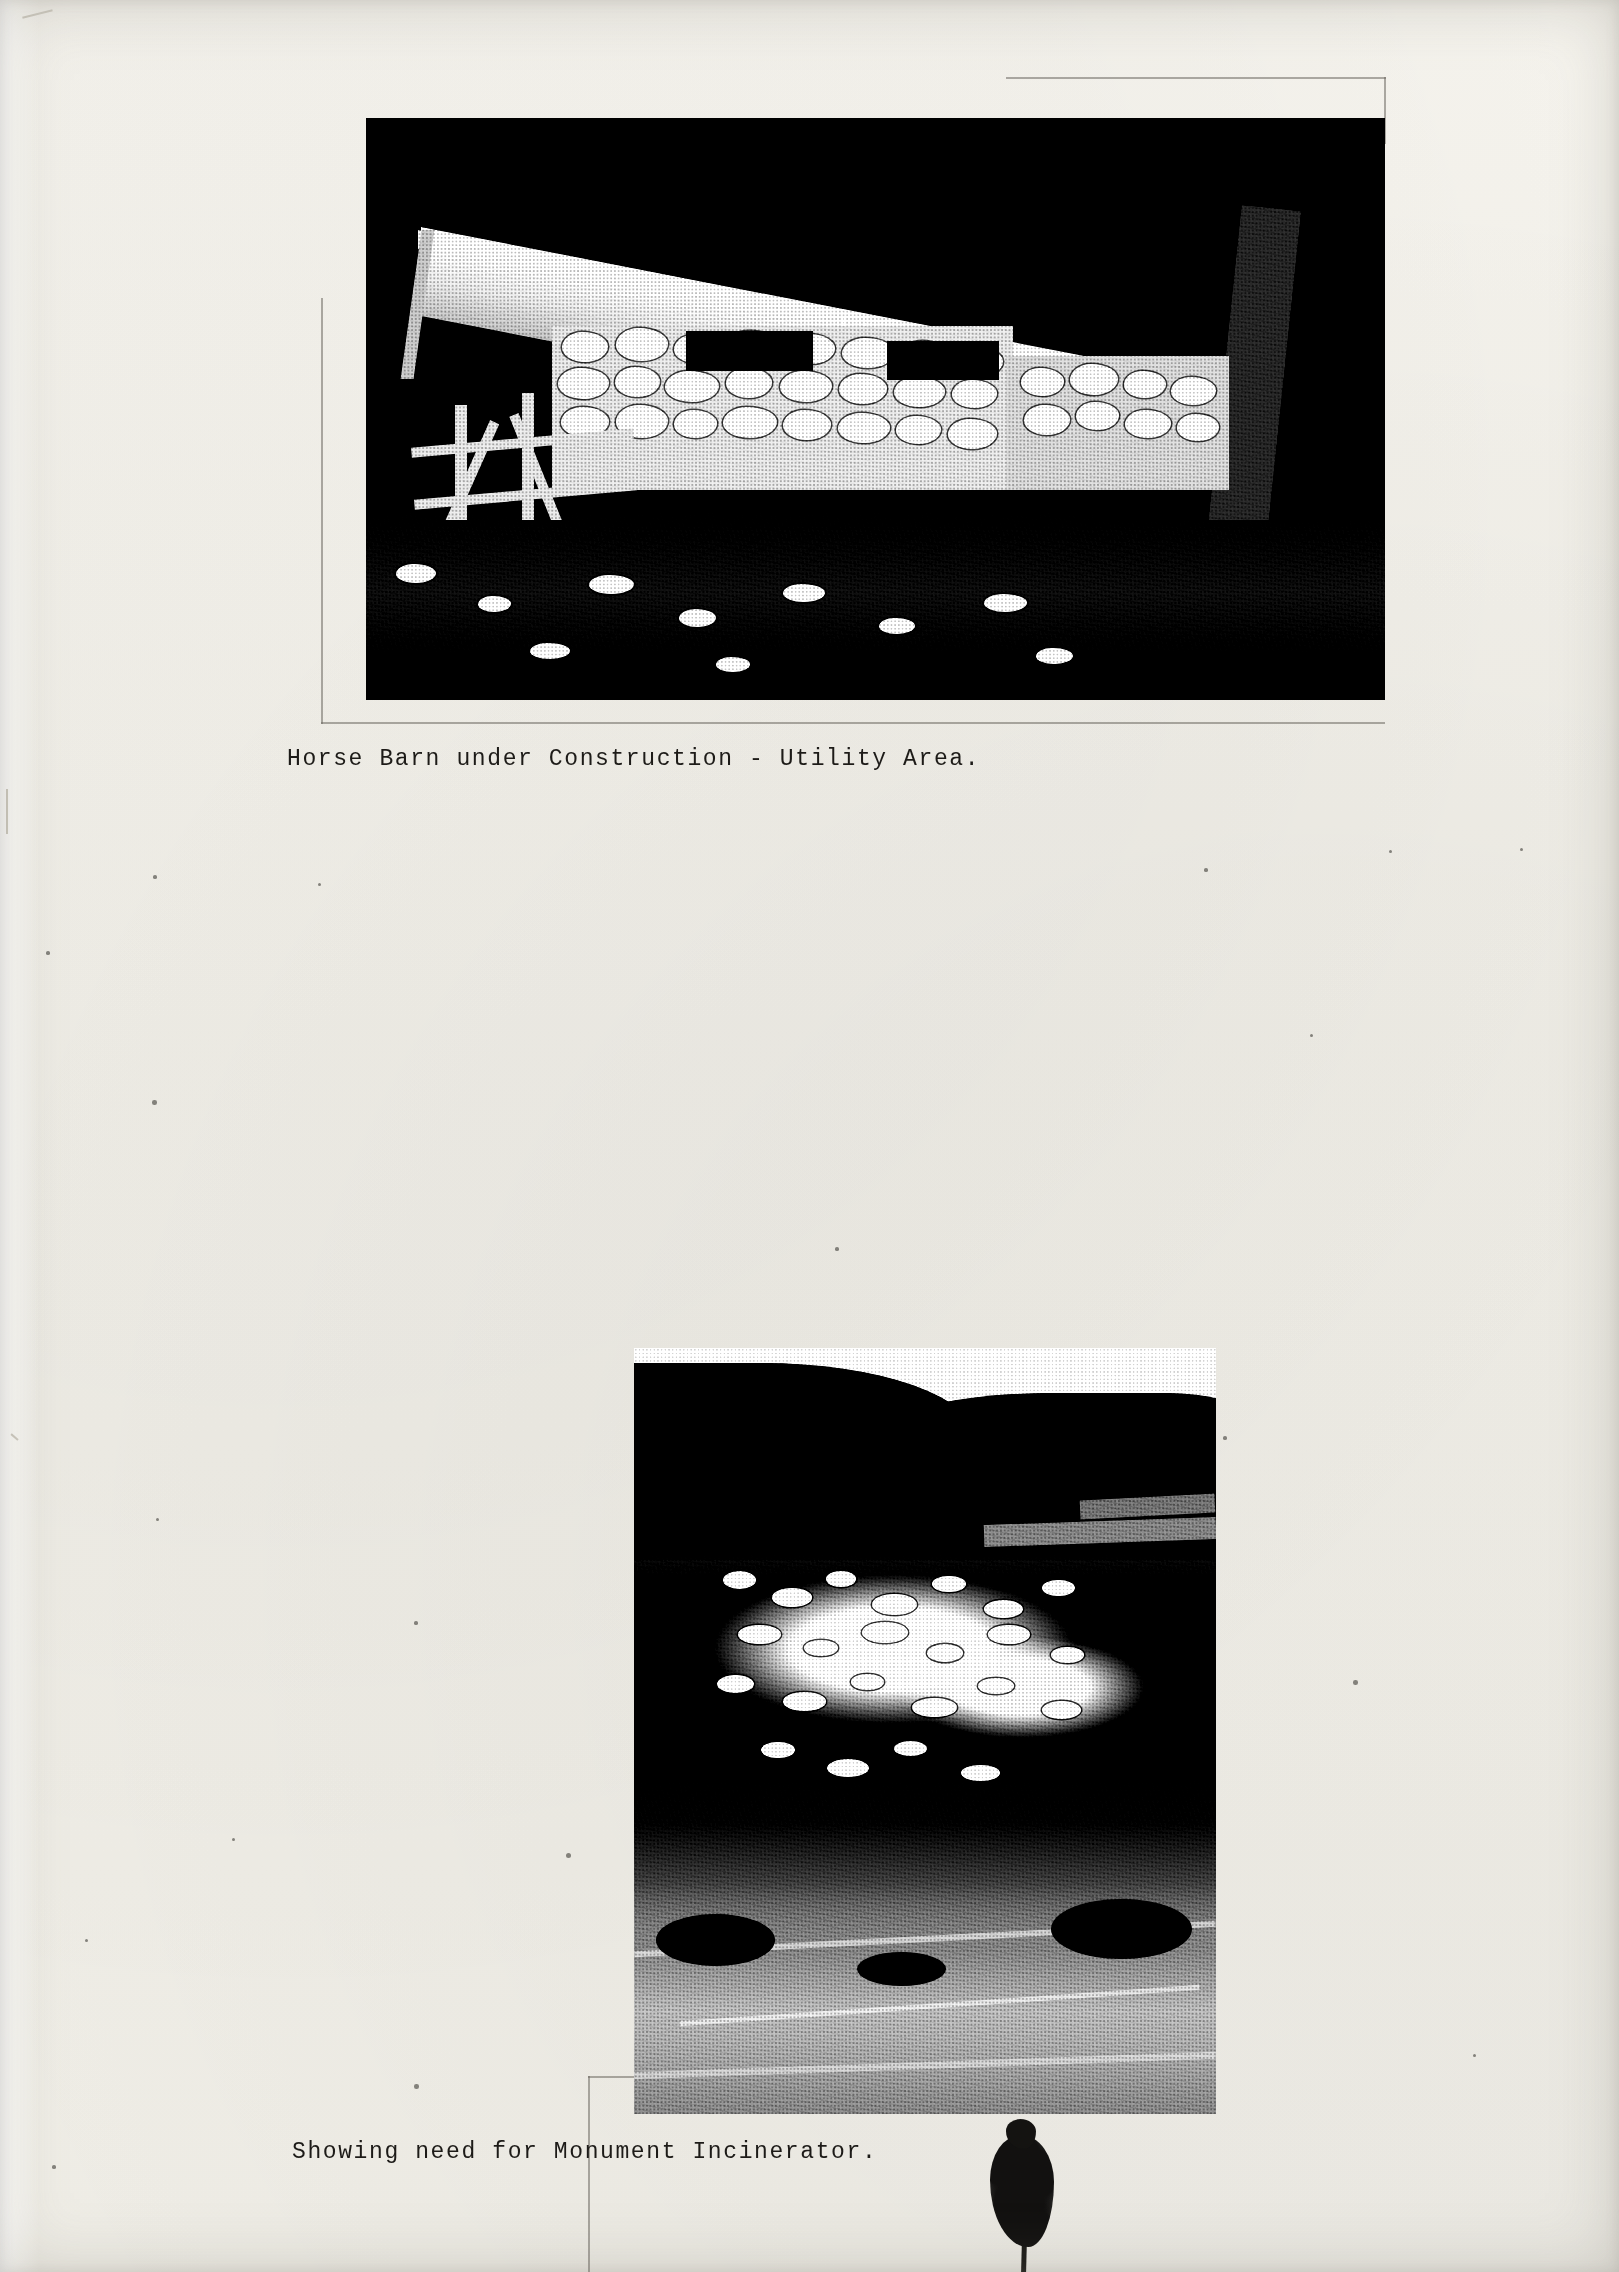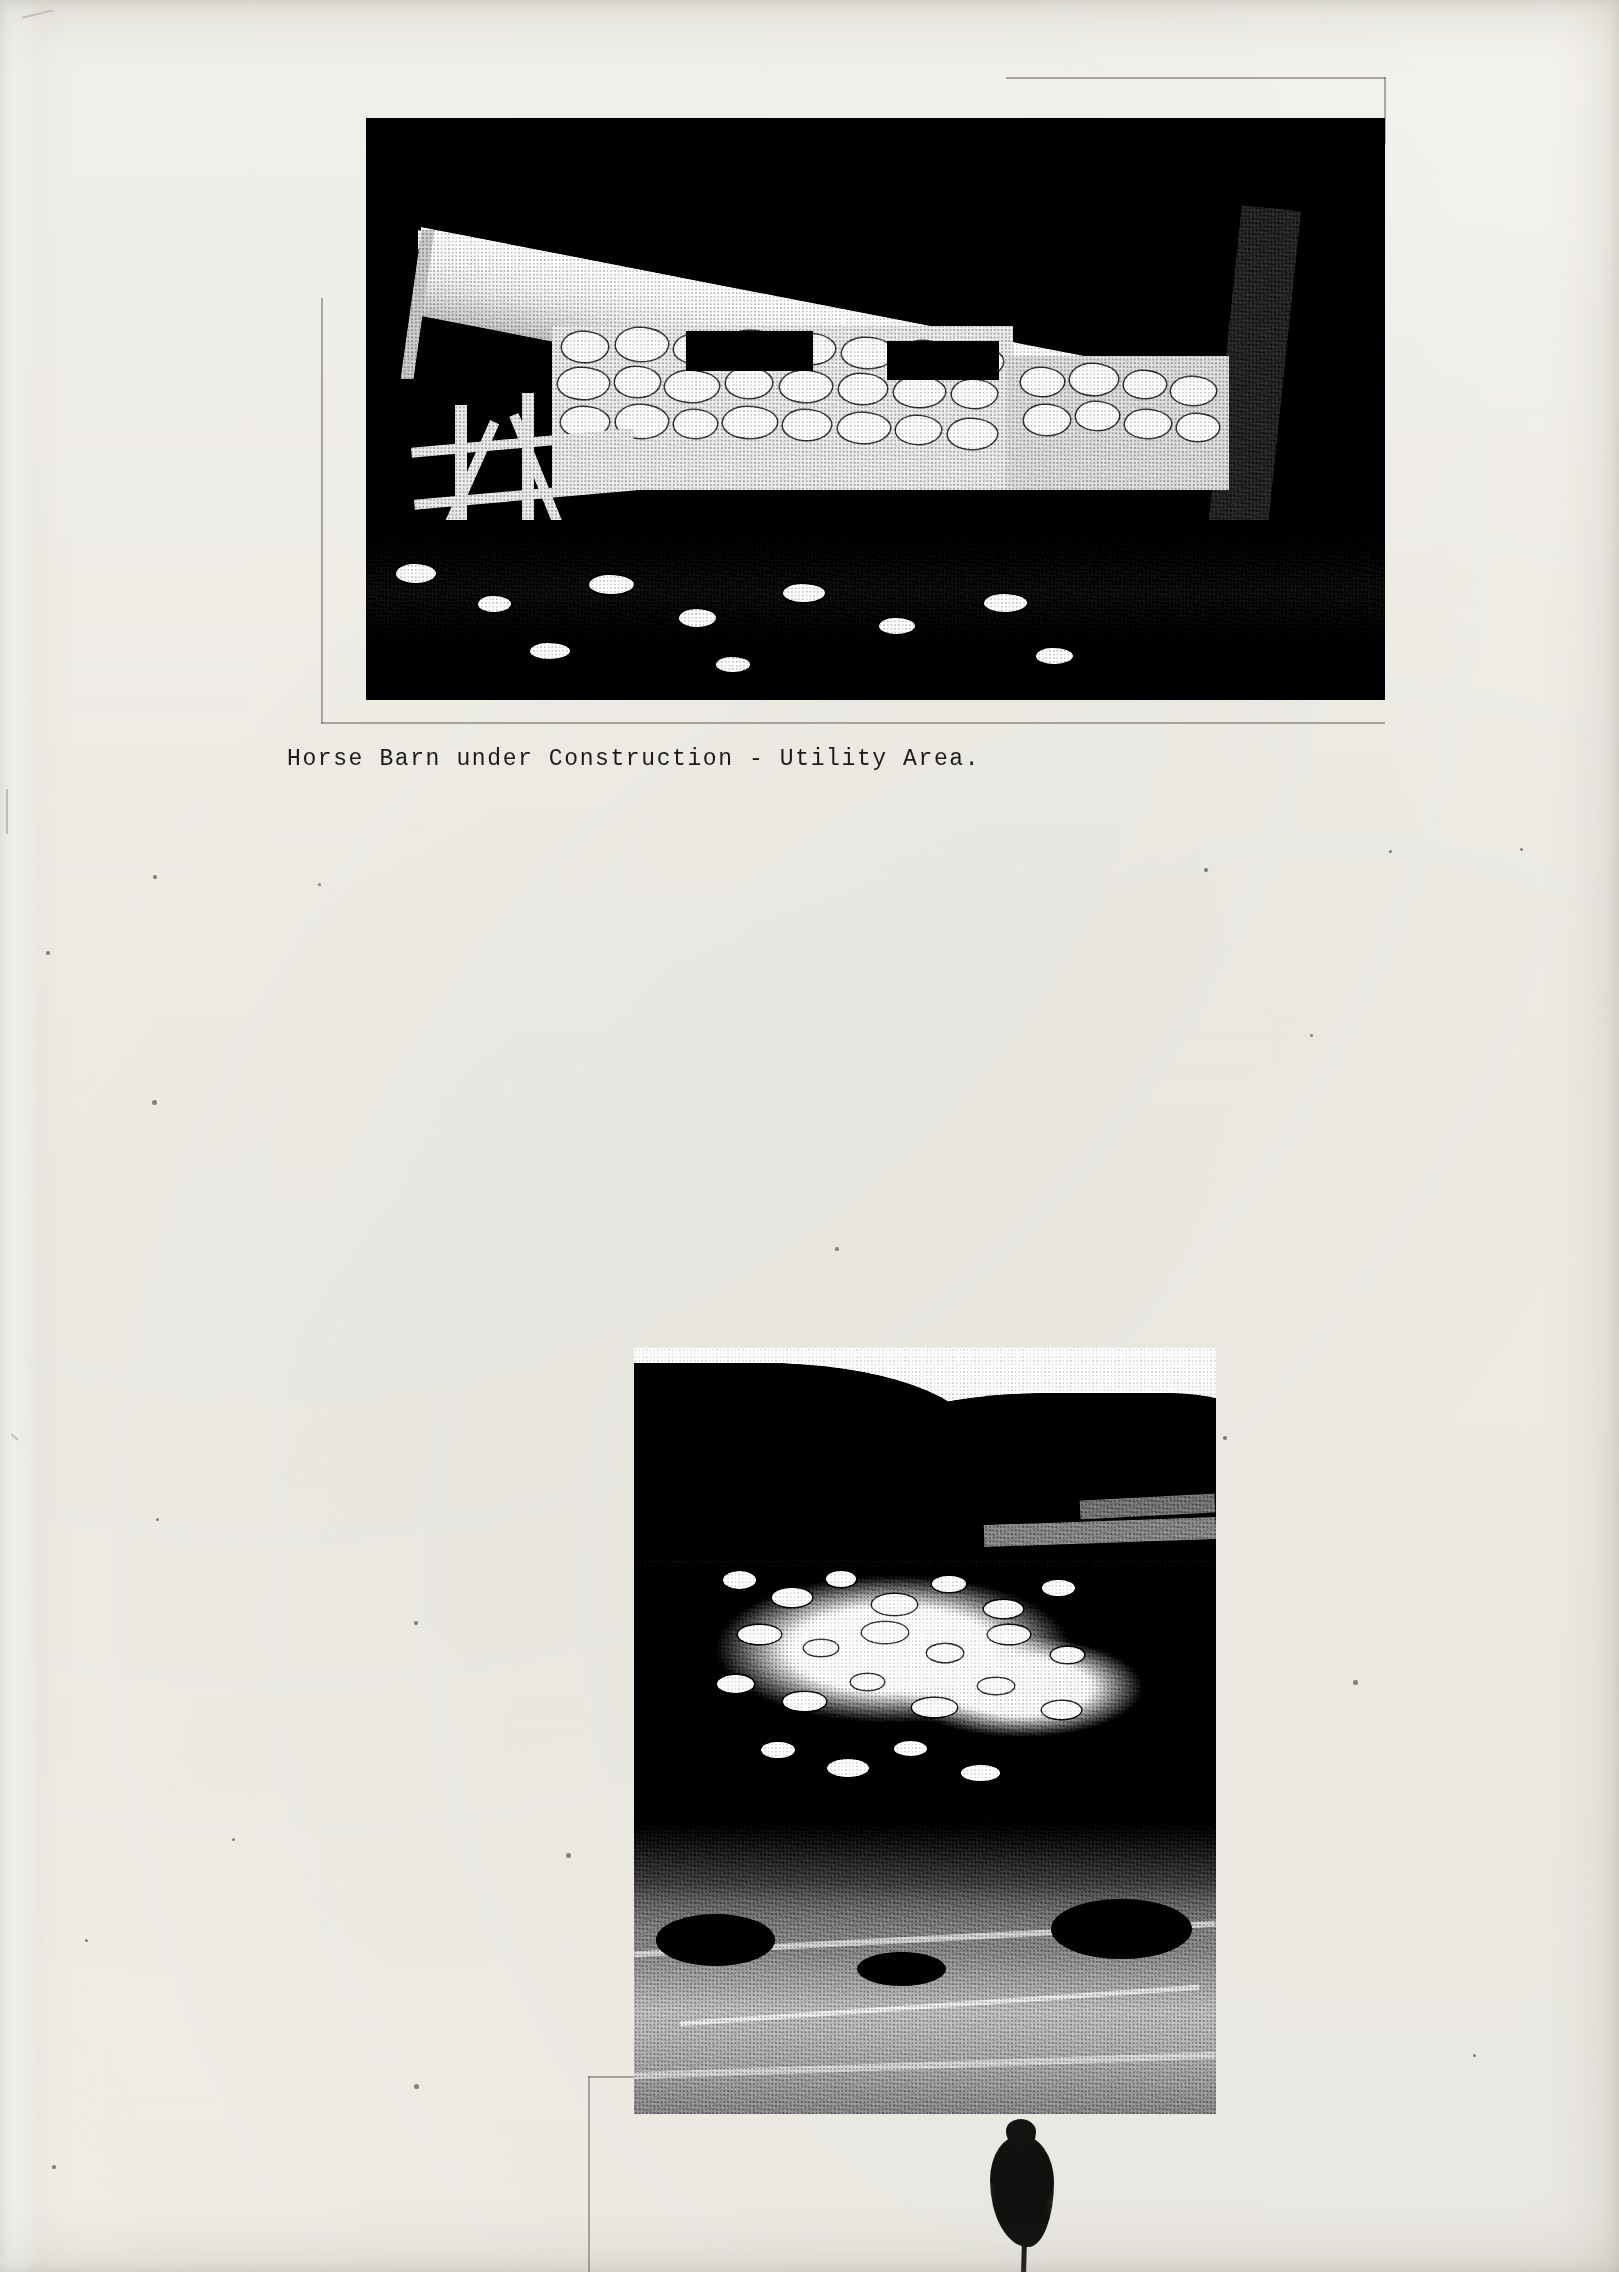--- a/index.html
+++ b/index.html
@@ -358,20 +358,21 @@
       <div style="position:absolute;left:0;top:714px;width:582px;height:7.4px;background:#e9e5dc;opacity:.4;transform:rotate(-2deg);"></div>
 
       <div style="position:absolute;left:22px;top:566px;width:119px;height:52px;background:#221f1b;border-radius:50%;"></div>
       <div style="position:absolute;left:417px;top:551px;width:141px;height:60px;background:#262320;border-radius:50%;"></div>
       <div style="position:absolute;left:223px;top:604px;width:89px;height:34px;background:#2a2622;border-radius:50%;"></div>
 
       <div class="grain"></div>
       <div class="halftone"></div>
     </div>
 
+    <div class="caption" id="caption-dump" style="top:1112px;">Showing need for Monument Incinerator.</div>
   </div>
 
   <div class="speck" style="left:153px;top:875px;width:3.7px;height:3.7px;"></div>
   <div class="speck" style="left:318px;top:883px;width:3px;height:3px;"></div>
   <div class="speck" style="left:1204px;top:868px;width:3.7px;height:3.7px;"></div>
   <div class="speck" style="left:1520px;top:848px;width:3px;height:3px;"></div>
   <div class="speck" style="left:46px;top:951px;width:3.7px;height:3.7px;"></div>
   <div class="speck" style="left:152px;top:1100px;width:4.5px;height:4.5px;"></div>
   <div class="speck" style="left:835px;top:1247px;width:3.7px;height:3.7px;"></div>
   <div class="speck" style="left:1223px;top:1436px;width:3.7px;height:3.7px;"></div>

